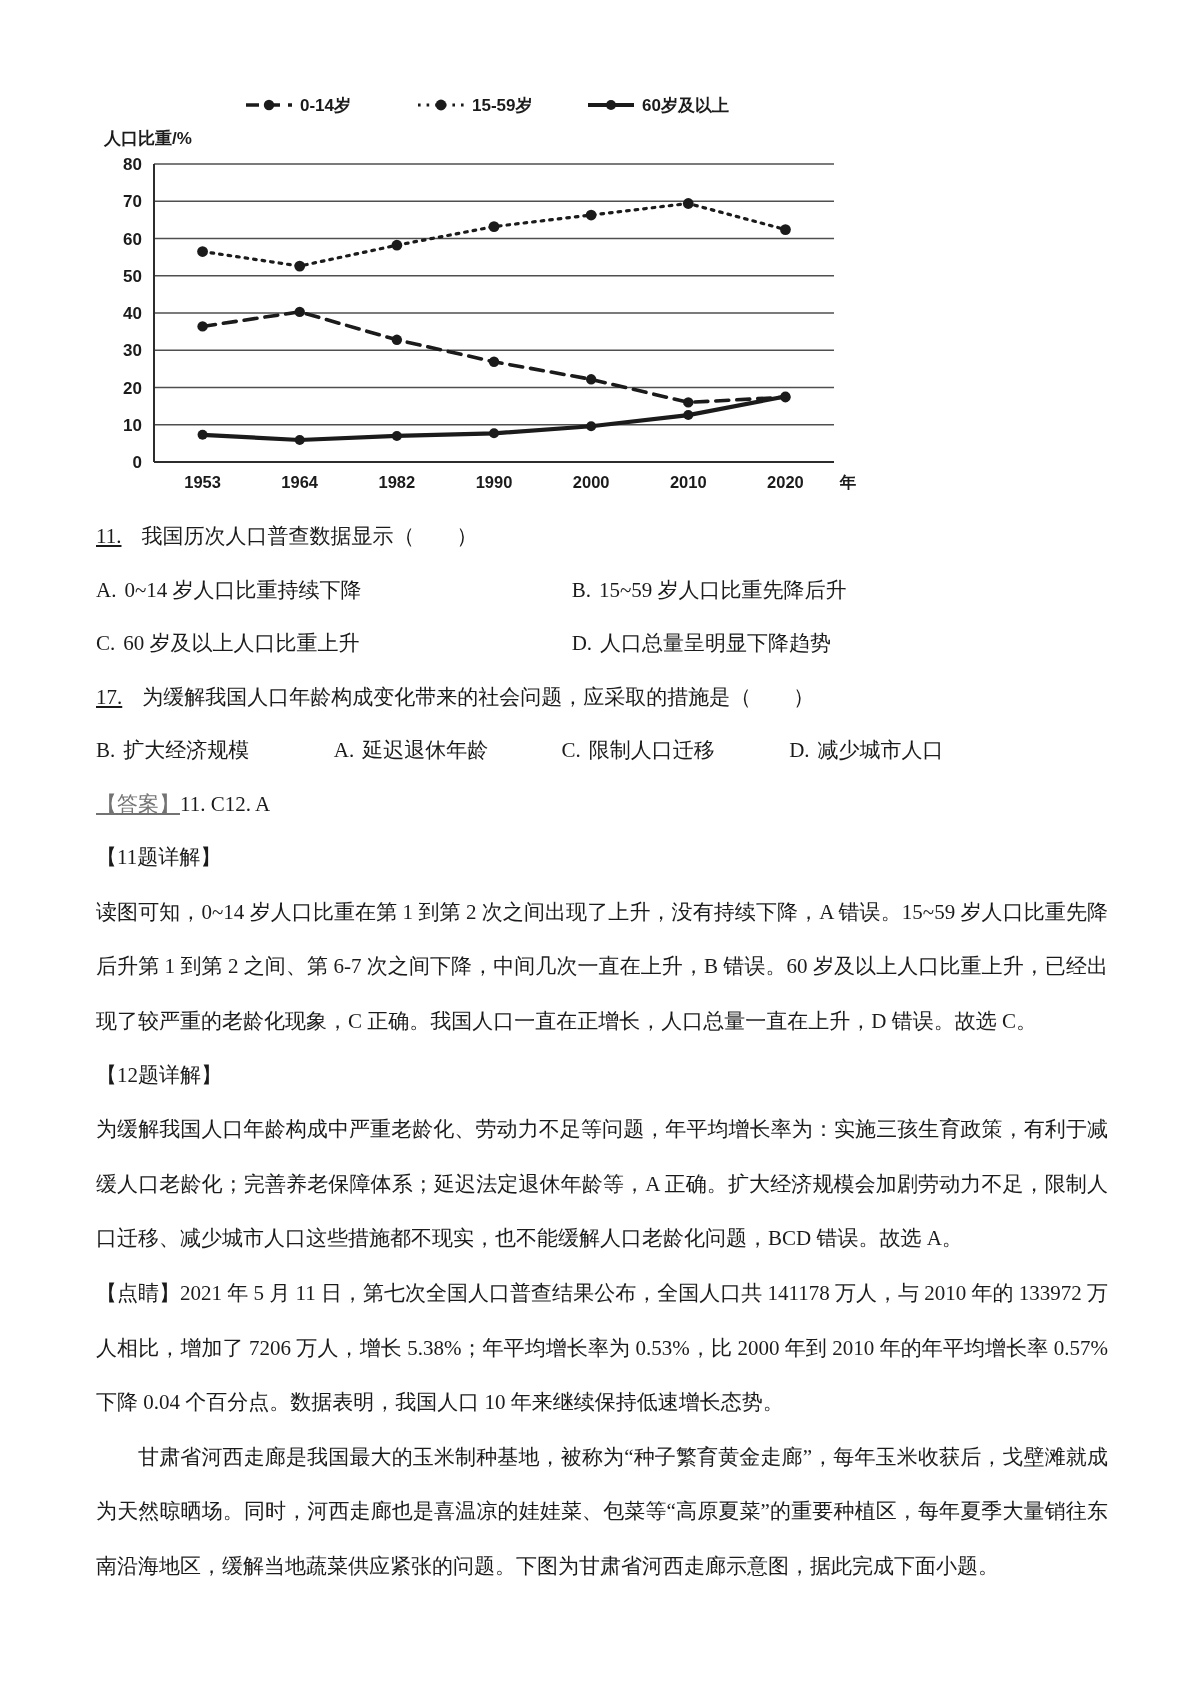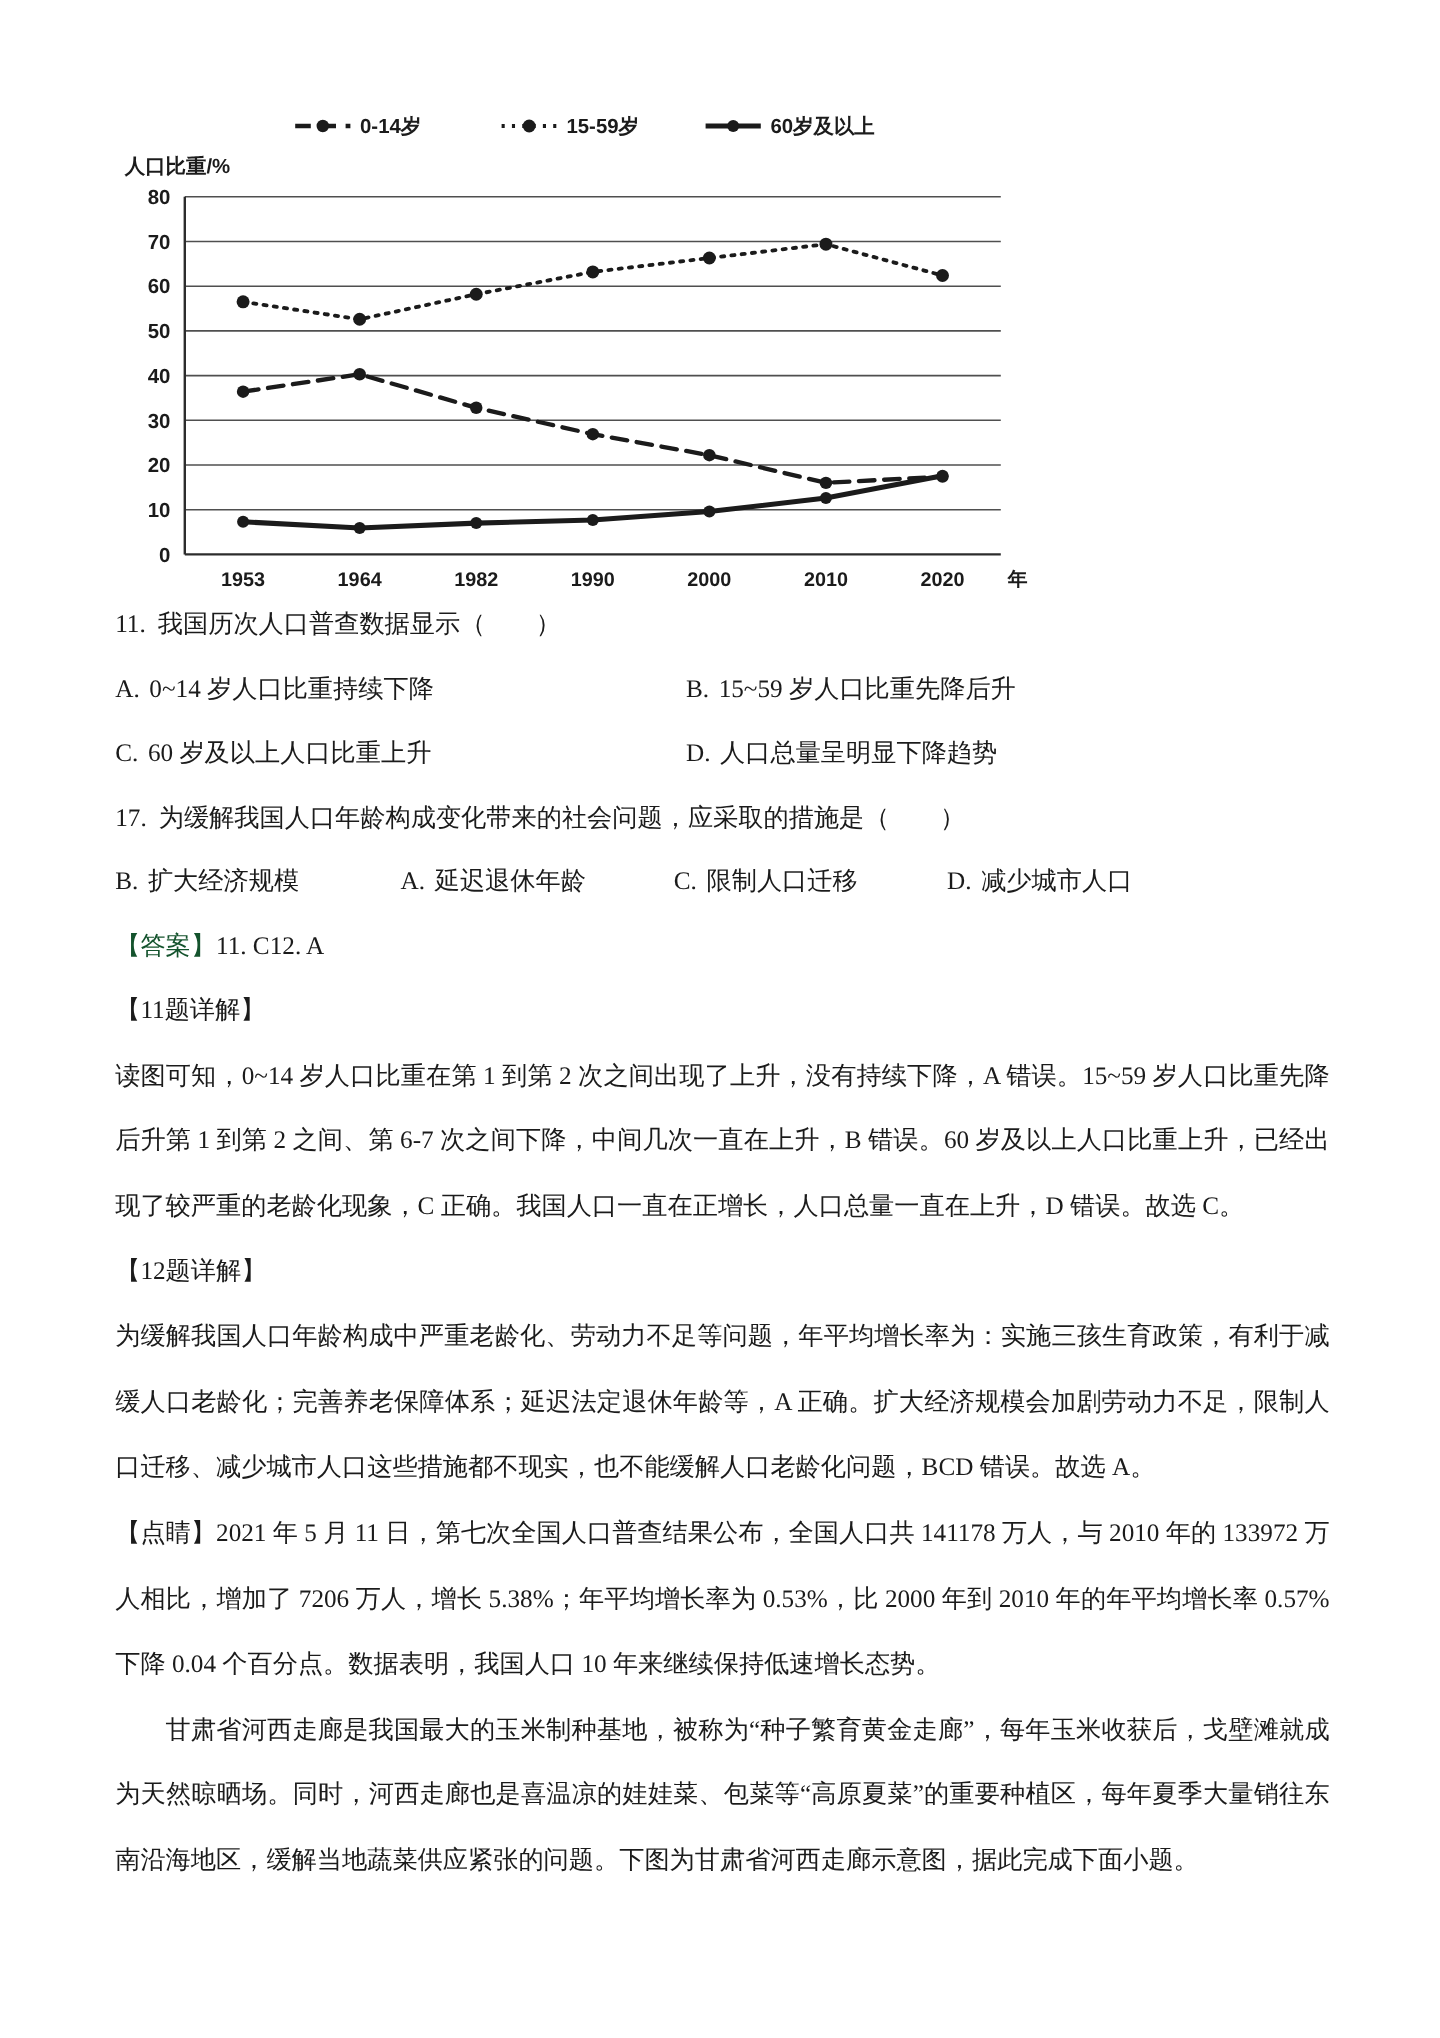--- a/index.html
+++ b/index.html
@@ -8,38 +8,38 @@
     min-height:1698px;
     margin:0 auto;
     background:#ffffff;
     box-sizing:border-box;
     padding:86px 92px 60px 96px;
     font-family:"Liberation Serif","DejaVu Serif",serif;
     font-size:21px;
     color:#1b1b1b;
   }
   
-  .chart{margin:0 0 4px 0;}
+  .chart{margin:0 0 20px 0;}
   .chart svg{display:block;}
   .chart text{
     font-family:"Liberation Sans","DejaVu Sans",sans-serif;
     font-weight:bold;
     fill:#1b1b1b;
   }
   
   .tline{line-height:2.55;margin:0;}
   .para{line-height:2.6;margin:0;text-align:justify;}
   .indent{text-indent:2em;}
   .opts{display:grid;line-height:2.55;}
   .opts.two{grid-template-columns:47% 53%;}
   .opts.four{grid-template-columns:23.5% 22.5% 22.5% auto;}
   .opt-label{margin-right:8px;}
-  .blue{color:#14532d;}
+  .blue{color:#737373;text-decoration:underline;}
   .ans-gap{}
-  .qnum{margin-right:10px;}
+  .qnum{margin-right:20px;text-decoration:underline;}
 </style>
 </head>
 <body>
 
 <div class="page">
 
   <figure class="chart">
     <svg id="chart-svg" width="768" height="404" viewBox="0 0 768 404">
         <line x1="150" y1="19" x2="196" y2="19" stroke="#1b1b1b" stroke-width="3.6" stroke-dasharray="13 8"></line>
         <circle cx="173" cy="19" r="5.2" fill="#1b1b1b"></circle>

